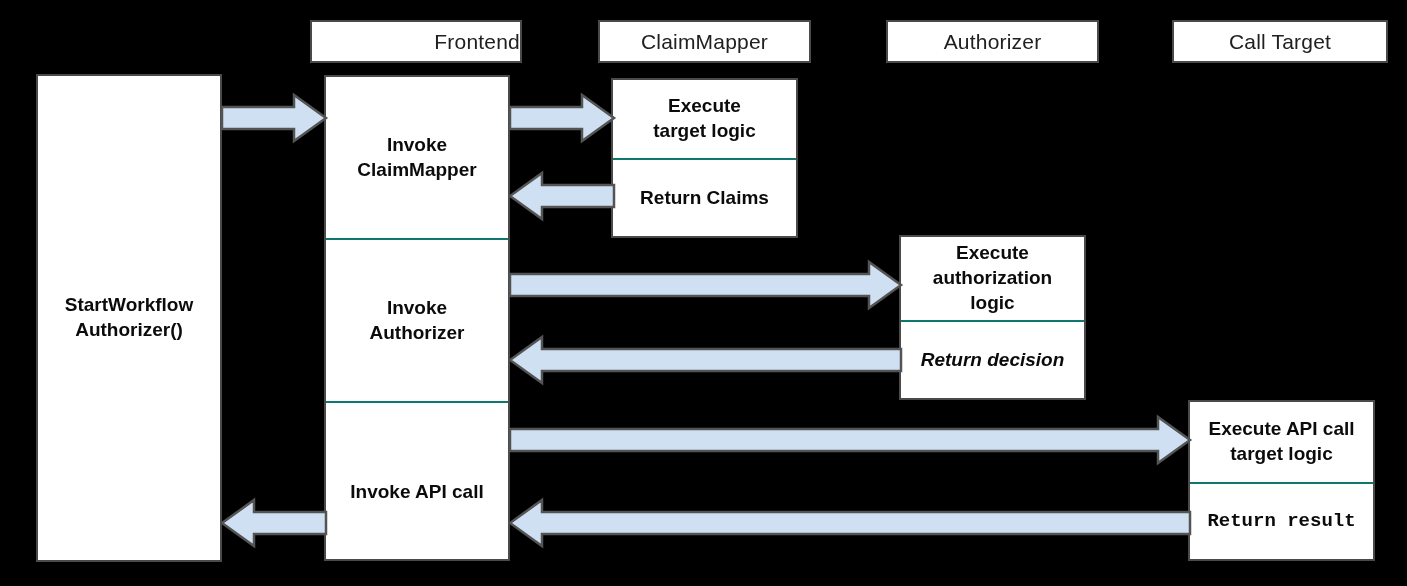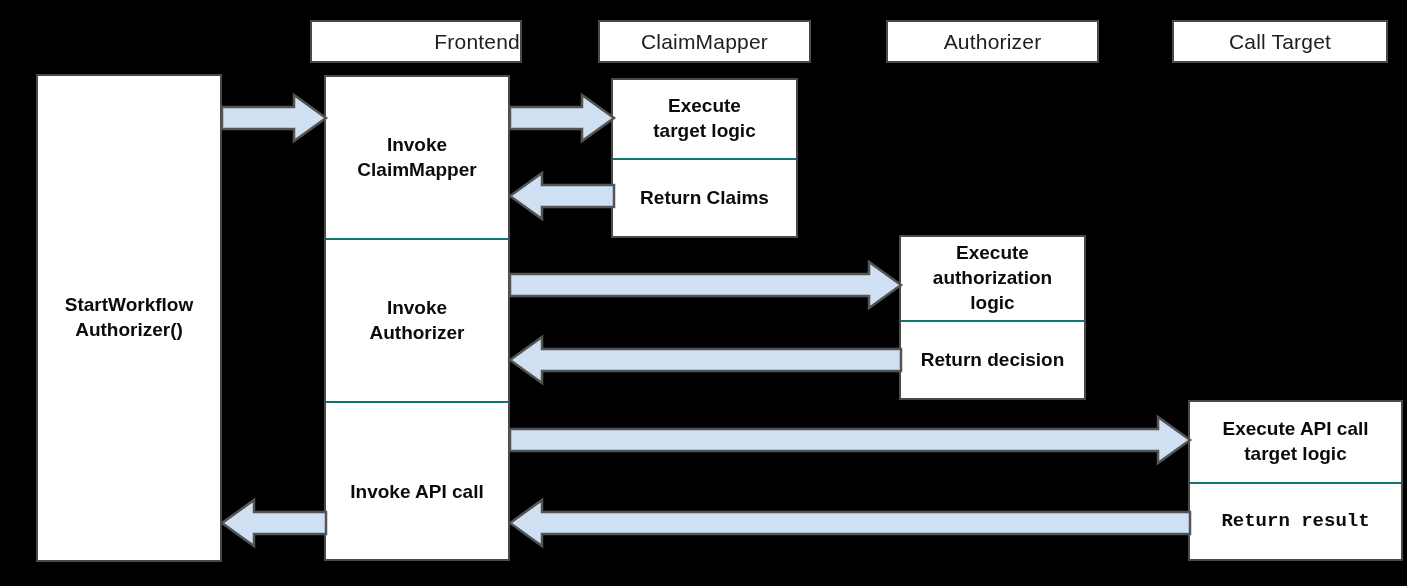--- a/index.html
+++ b/index.html
@@ -121,26 +121,26 @@
       <span>Return Claims</span>
     </div>
   </div>
 
   <div class="seg-stack" style="left:899px; top:235px; width:187px; height:165px;">
     <div class="seg" style="height:83px; flex-direction:column;">
       <span>Execute</span>
       <span>authorization</span>
       <span>logic</span>
     </div>
-    <div class="seg" style="height:78px; flex-direction:column;">
+    <div class="seg" style="height:78px; flex-direction:column;font-style:italic;">
       <span>Return decision</span>
     </div>
   </div>
 
-  <div class="seg-stack" style="left:1188px; top:400px; width:215px; height:161px;">
+  <div class="seg-stack" style="left:1188px; top:400px; width:187px; height:161px;">
     <div class="seg" style="height:80px; flex-direction:column;">
       <span>Execute API call</span>
       <span>target logic</span>
     </div>
     <div class="seg" style="height:77px; flex-direction:column;font-family:Liberation Mono, monospace;">
       <span>Return result</span>
     </div>
   </div>
 
   <div class="arrow" style="left:222px; top:95px; width:104px; height:46px;">

